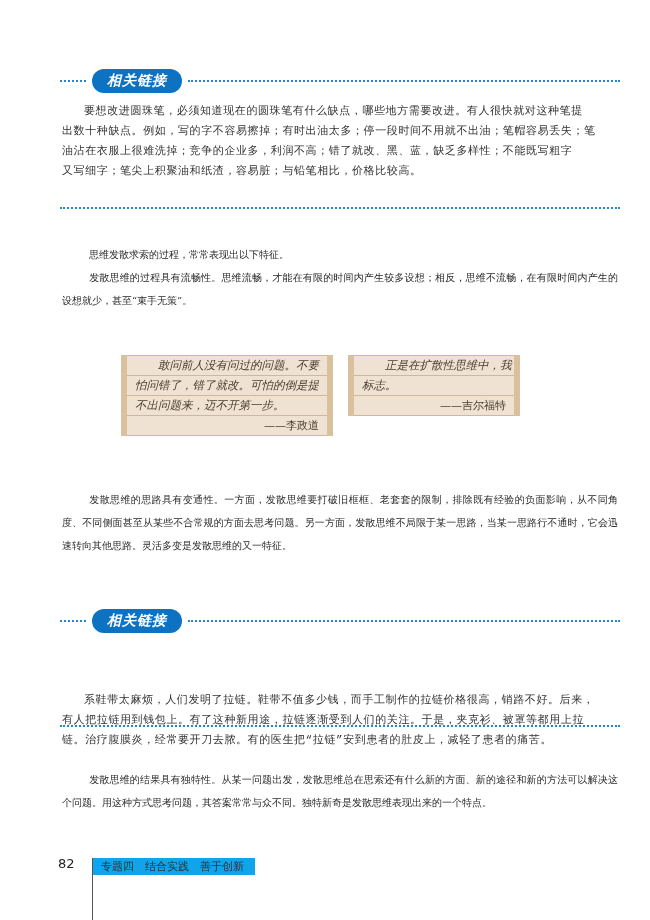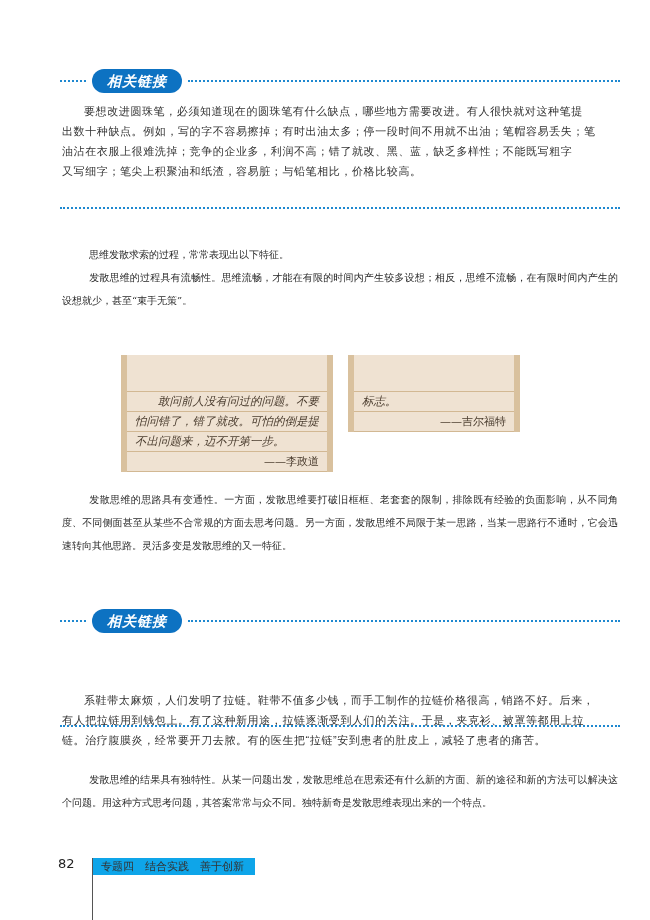--- a/index.html
+++ b/index.html
@@ -4,42 +4,42 @@
 <style>
   html, body { margin: 0; padding: 0; background: #ffffff; }
   body { width: 650px; height: 920px; position: relative; overflow: hidden;
          font-family: "DejaVu Serif", "Liberation Serif", serif; color: #2a2a2a; }
 
   .link-header { position: absolute; left: 60px; width: 560px; height: 24px; }
   .link-header .dots-left { position: absolute; left: 0; top: 11px; width: 26px;
         border-top: 2px dotted #1e88d0; }
   .link-header .pill { position: absolute; left: 32px; top: 0; height: 24px; width: 90px;
         background: #0d72c2; border-radius: 12px; color: #ffffff;
-        font-family: Liberation Sans, sans-serif; font-size: 14px;
+        font-family: Liberation Mono, monospace; font-size: 14px;
         font-weight: bold; font-style: italic; line-height: 24px; text-align: center;
         letter-spacing: 1px; }
   .link-header .dots-right { position: absolute; left: 128px; right: 0; top: 11px;
         border-top: 2px dotted #1e88d0; }
   .dots-bottom { position: absolute; left: 60px; width: 560px; border-top: 2px dotted #1e88d0; }
 
   .link-body { position: absolute; left: 62px; width: 558px; font-size: 11px;
-        line-height: 20px; color: #333; font-family: Liberation Sans, sans-serif;
+        line-height: 20px; color: #333; font-family: Liberation Mono, monospace;
         letter-spacing: 0.6px; }
 
   .para { position: absolute; left: 62px; width: 556px; font-size: 10px;
           line-height: 23px; color: #2a2a2a; text-align: justify; }
   .para .indent { display: inline-block; width: 27px; }
 
   .quote-box { position: absolute; top: 355px; background: #efe2d2;
                border-left: 6px solid #d9c19e; border-right: 6px solid #d9c19e;
                font-family: "DejaVu Sans", "Liberation Sans", sans-serif; font-style: italic;
                font-size: 11.5px; color: #4a3c2e; }
   .quote-box .q-line { height: 19px; line-height: 19px; padding: 0 8px;
                border-bottom: 1px solid #d2b893; white-space: nowrap; }
-  .quote-box .q-line:first-child { border-top: 1px solid #d2b893; margin-top: 36px; }
+  .quote-box .q-line:first-child { border-top: 1px solid #d2b893; }
   .quote-box .q-author { text-align: right; font-style: normal;
                font-family: "DejaVu Serif", "Liberation Serif", serif; font-size: 11px; }
 
   .footer-num { position: absolute; left: 58px; top: 856px; font-size: 13px;
         font-family: "DejaVu Sans", "Liberation Sans", sans-serif; color: #222; }
   .footer-rule { position: absolute; left: 92px; top: 858px; width: 1px; height: 62px; background: #555; }
   .footer-band { position: absolute; left: 93px; top: 858px; width: 162px; height: 17px;
         background: #0ea5e9; font-family: "DejaVu Sans", "Liberation Sans", sans-serif;
         font-size: 11px; color: #333; line-height: 17px; padding-left: 8px; box-sizing: border-box;
         word-spacing: 6px; white-space: nowrap; }
@@ -67,20 +67,21 @@
   <span class="indent"></span><span>发散思维的过程具有流畅性。思维流畅，才能在有限的时间内产生较多设想；相反，思维不流畅，在有限时间内产生的设想就少，甚至“束手无策”。</span>
 </div>
 
 <div class="quote-box" style="left:121px; width:200px;">
   <div class="q-line">　　敢问前人没有问过的问题。不要</div>
   <div class="q-line">怕问错了，错了就改。可怕的倒是提</div>
   <div class="q-line">不出问题来，迈不开第一步。</div>
   <div class="q-line q-author">——李政道</div>
 </div>
 <div class="quote-box" style="left:348px; width:160px;">
+  <div class="q-line">　　正是在扩散性思维中，我</div>
   <div class="q-line">标志。</div>
   <div class="q-line q-author">——吉尔福特</div>
 </div>
 
 <div class="para" style="top:488px;">
   <span class="indent"></span><span>发散思维的思路具有变通性。一方面，发散思维要打破旧框框、老套套的限制，排除既有经验的负面影响，从不同角度、不同侧面甚至从某些不合常规的方面去思考问题。另一方面，发散思维不局限于某一思路，当某一思路行不通时，它会迅速转向其他思路。灵活多变是发散思维的又一特征。</span>
 </div>
 
 <div class="link-header" style="top:609px;">
   <div class="dots-left"></div>

